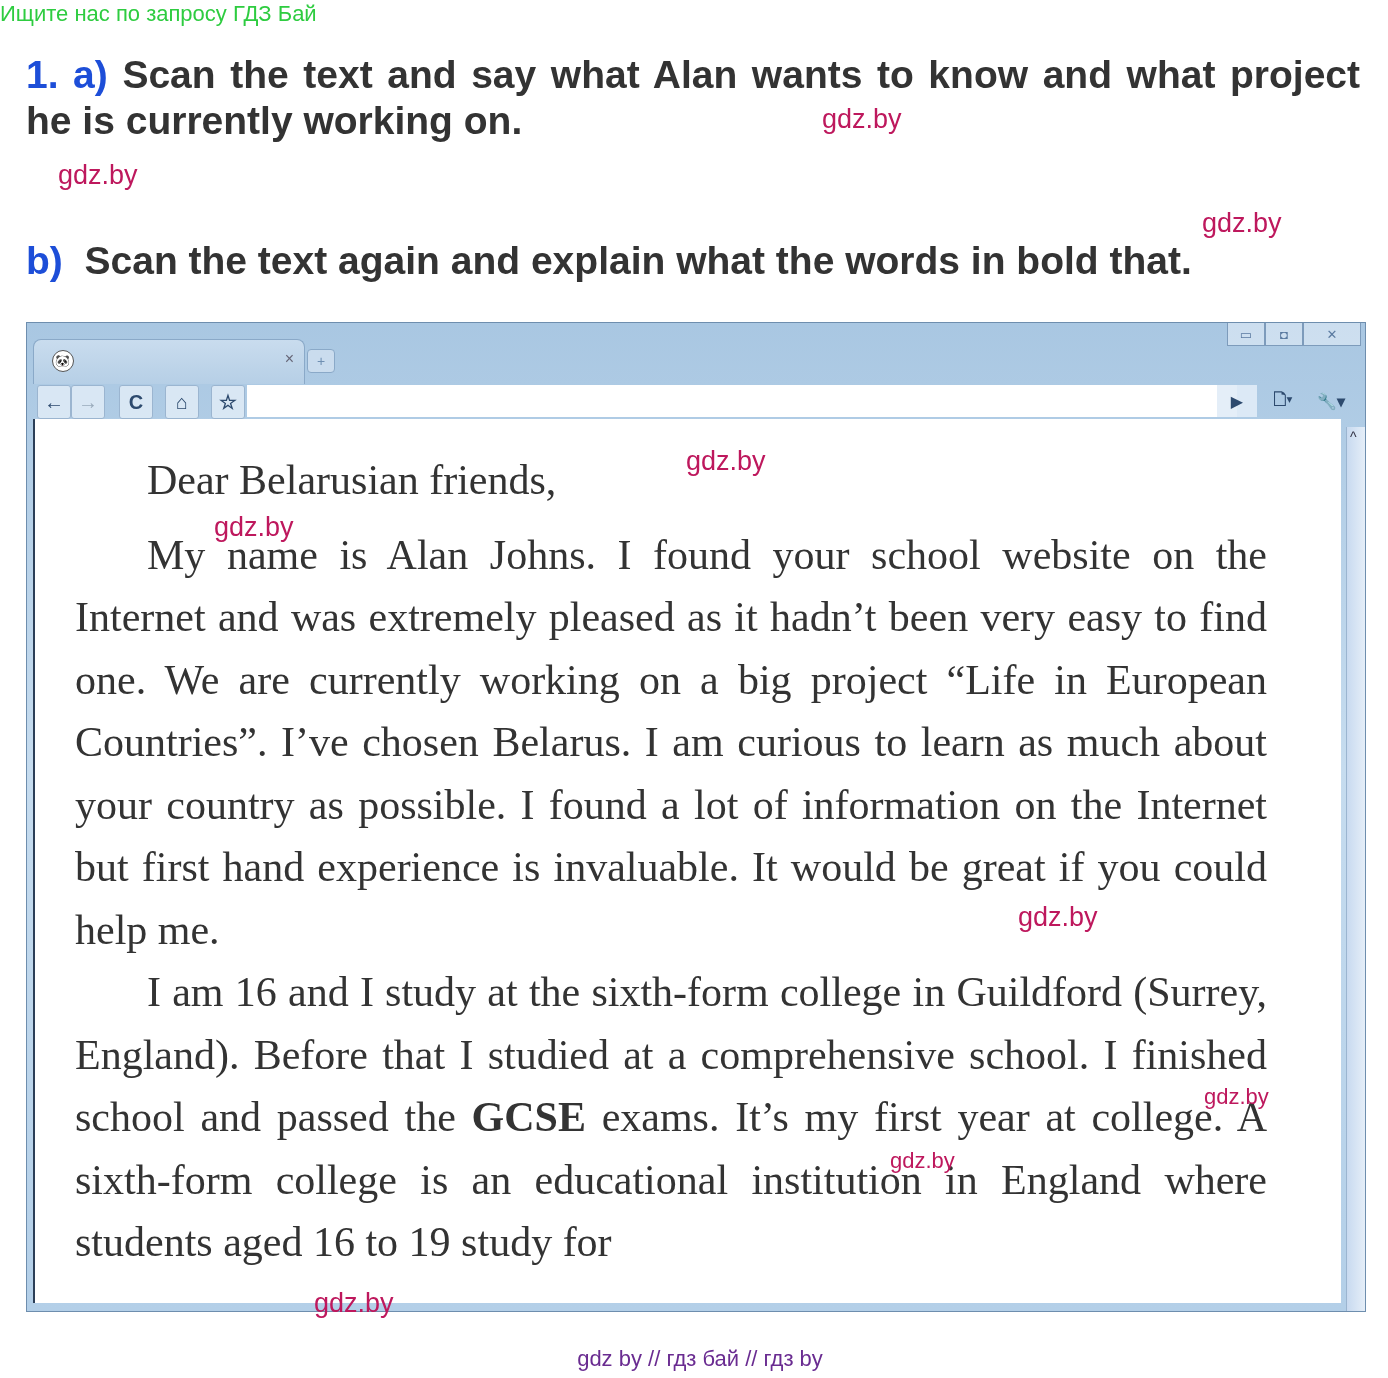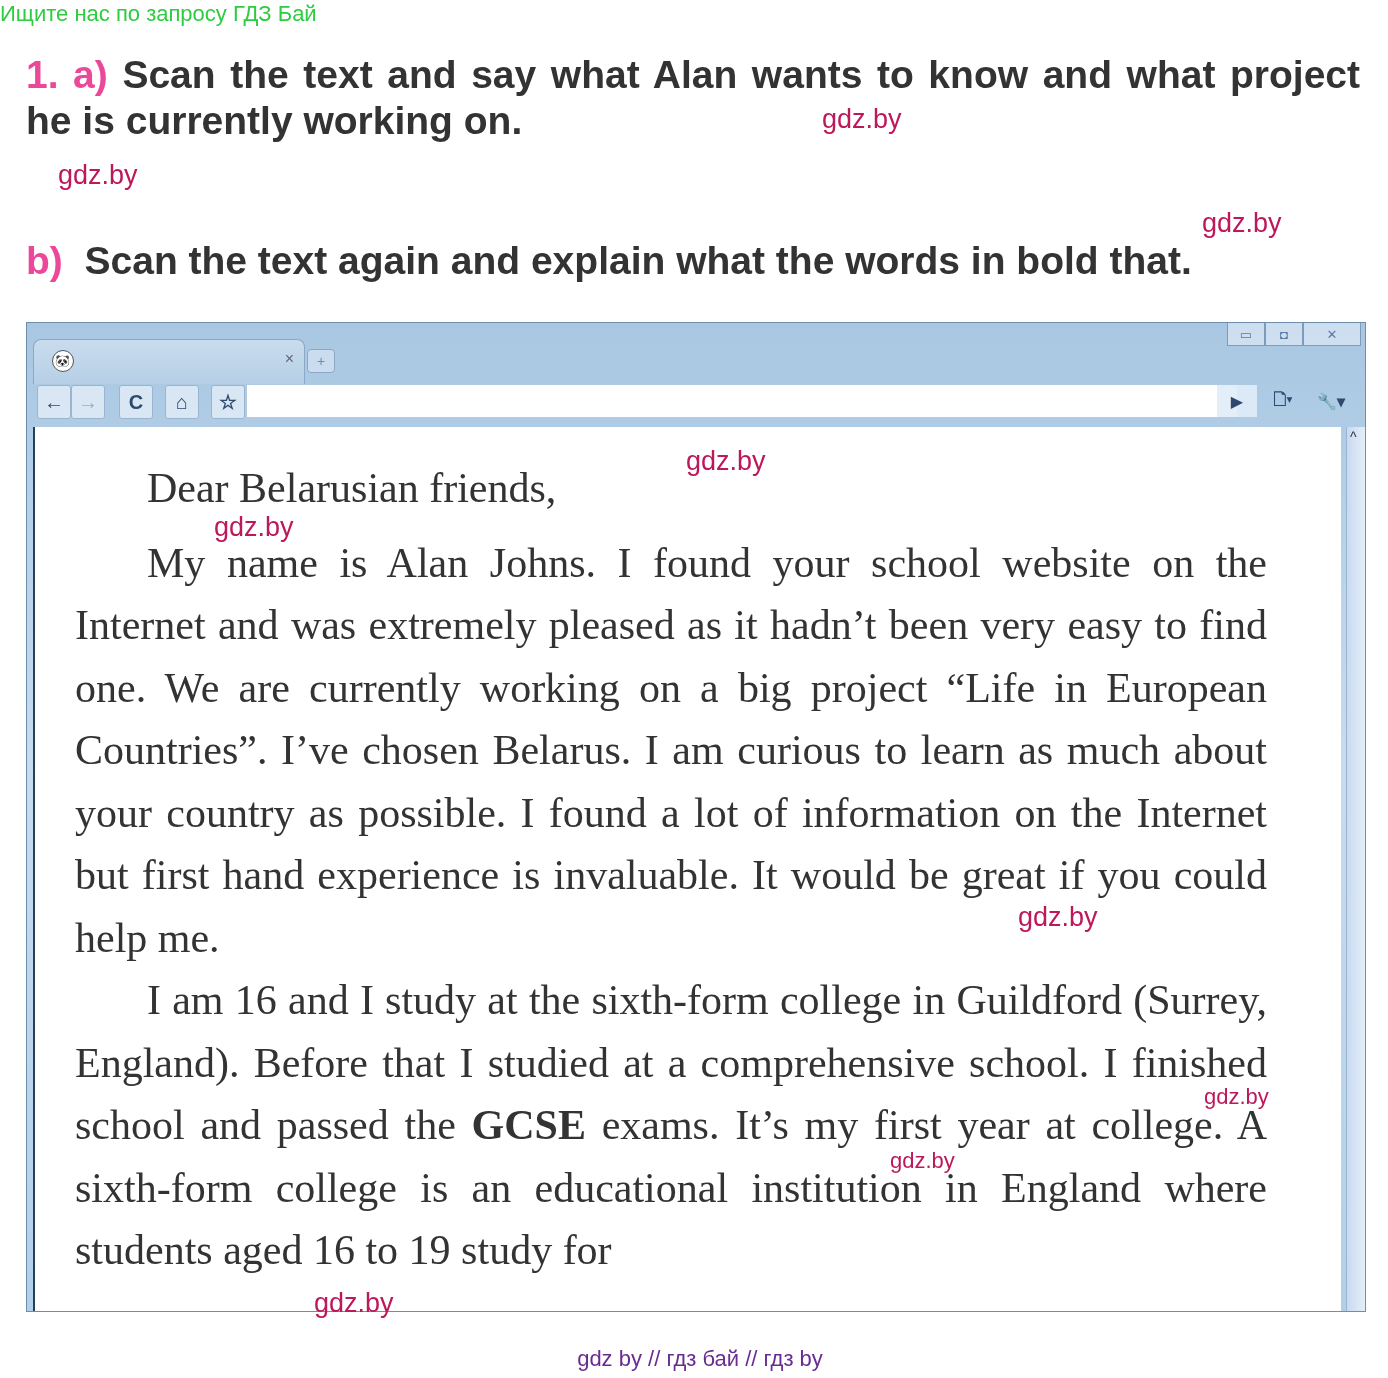--- a/index.html
+++ b/index.html
@@ -1,37 +1,37 @@
 <!DOCTYPE html>
 <html><head>
 <meta charset="utf-8">
 <style>
   html, body { margin:0; padding:0; }
   body { width:1388px; height:1378px; background:#ffffff; position:relative; overflow:hidden; font-family:"Liberation Sans", sans-serif; }
   .top-banner { position:absolute; top:0; left:0; width:1388px; text-align:left; color:#2ecc40; font-size:22px; line-height:28px; font-family:"Liberation Sans", sans-serif; }
   .task { position:absolute; left:26px; font-weight:bold; color:#333333; font-size:39px; line-height:46px; font-family:"Liberation Sans", sans-serif; }
   .task-a { top:52px; width:1334px; text-align:justify; text-align-last:left; }
   .task-b { top:238px; width:1334px; }
-  .num { color:#ec4899;margin-top:10px; }
+  .num { color:#1d4ed8;margin-top:10px; }
   .wm { position:absolute; color:#be185d; font-size:27px; font-family:"Liberation Sans", sans-serif; line-height:30px; }
   .wm.sm { font-size:22px; }
 
   .browser { position:absolute; left:26px; top:322px; width:1338px; height:988px; border:1px solid #6e8eae; background:linear-gradient(180deg,#a9c7e2 0%,#c6dcef 45%,#b3cfe8 100%); overflow:hidden; }
   .win-controls { position:absolute; right:4px; top:0; display:flex; }
   .win-btn { width:36px; height:22px; border:1px solid #7d9bbb; border-top:none; background:rgba(220,232,245,0.7); display:flex; align-items:center; justify-content:center; color:#5a7aa0; font-size:13px; }
   .win-btn.close { width:56px; }
   .tab { position:absolute; left:6px; top:16px; width:270px; height:44px; background:linear-gradient(180deg,#c9dcee,#b6cfe6); border:1px solid #8aa9c8; border-bottom:none; border-radius:8px 8px 0 0; }
   .tab-favicon { position:absolute; left:18px; top:10px; width:20px; height:20px; border-radius:50%; background:#fff; border:1px solid #555; font-size:12px; line-height:20px; text-align:center; }
   .tab-close { position:absolute; right:10px; top:10px; color:#667; font-size:16px; }
   .newtab { position:absolute; left:280px; top:26px; width:26px; height:22px; border:1px solid #8aa9c8; border-radius:4px; background:rgba(210,225,240,0.8); color:#6f8fb2; font-size:14px; text-align:center; line-height:22px; }
   .toolbar { position:absolute; left:6px; top:58px; width:1322px; height:40px; }
   .tb-btn { position:absolute; top:4px; height:32px; background:rgba(225,236,247,0.85); border:1px solid #9bb5d0; border-radius:3px; color:#2d4a6e; font-size:20px; font-weight:bold; display:flex; align-items:center; justify-content:center; }
   .omnibox { position:absolute; left:214px; top:4px; width:990px; height:32px; background:#ffffff; }
   .go-btn { position:absolute; left:1184px; top:4px; width:40px; height:32px; background:rgba(225,236,247,0.9); color:#2d4a6e; font-size:16px; display:flex; align-items:center; justify-content:center; }
-  .viewport { position:absolute; left:6px; top:104px; width:1306px; height:884px; background:#ffffff; border-left:2px solid #2b3e57; }
+  .viewport { position:absolute; left:6px; top:96px; width:1306px; height:884px; background:#ffffff; border-left:2px solid #2b3e57; }
   .scrollbar { position:absolute; right:0; top:104px; width:18px; height:884px; background:linear-gradient(90deg,#c8daf0,#e5eef8); border-left:1px solid #9bb5d0; }
   .scroll-up { position:absolute; top:2px; left:3px; font-size:14px; color:#334; }
   .letter { position:absolute; left:46px; top:134px; width:1192px; font-family:"Liberation Serif", serif; font-size:42px; line-height:62.5px; color:#333; }
   .letter p { margin:0; text-align:justify; text-indent:72px; }
   .letter p.greeting { margin-bottom:12px; }
   .bold { font-weight:bold; }
   .footer { position:absolute; top:1346px; left:0; width:1388px; text-align:center; color:#6a2c91; font-size:22px; font-family:"Liberation Sans", sans-serif;padding-left:6px; }
 </style>
 </head>
 <body>

